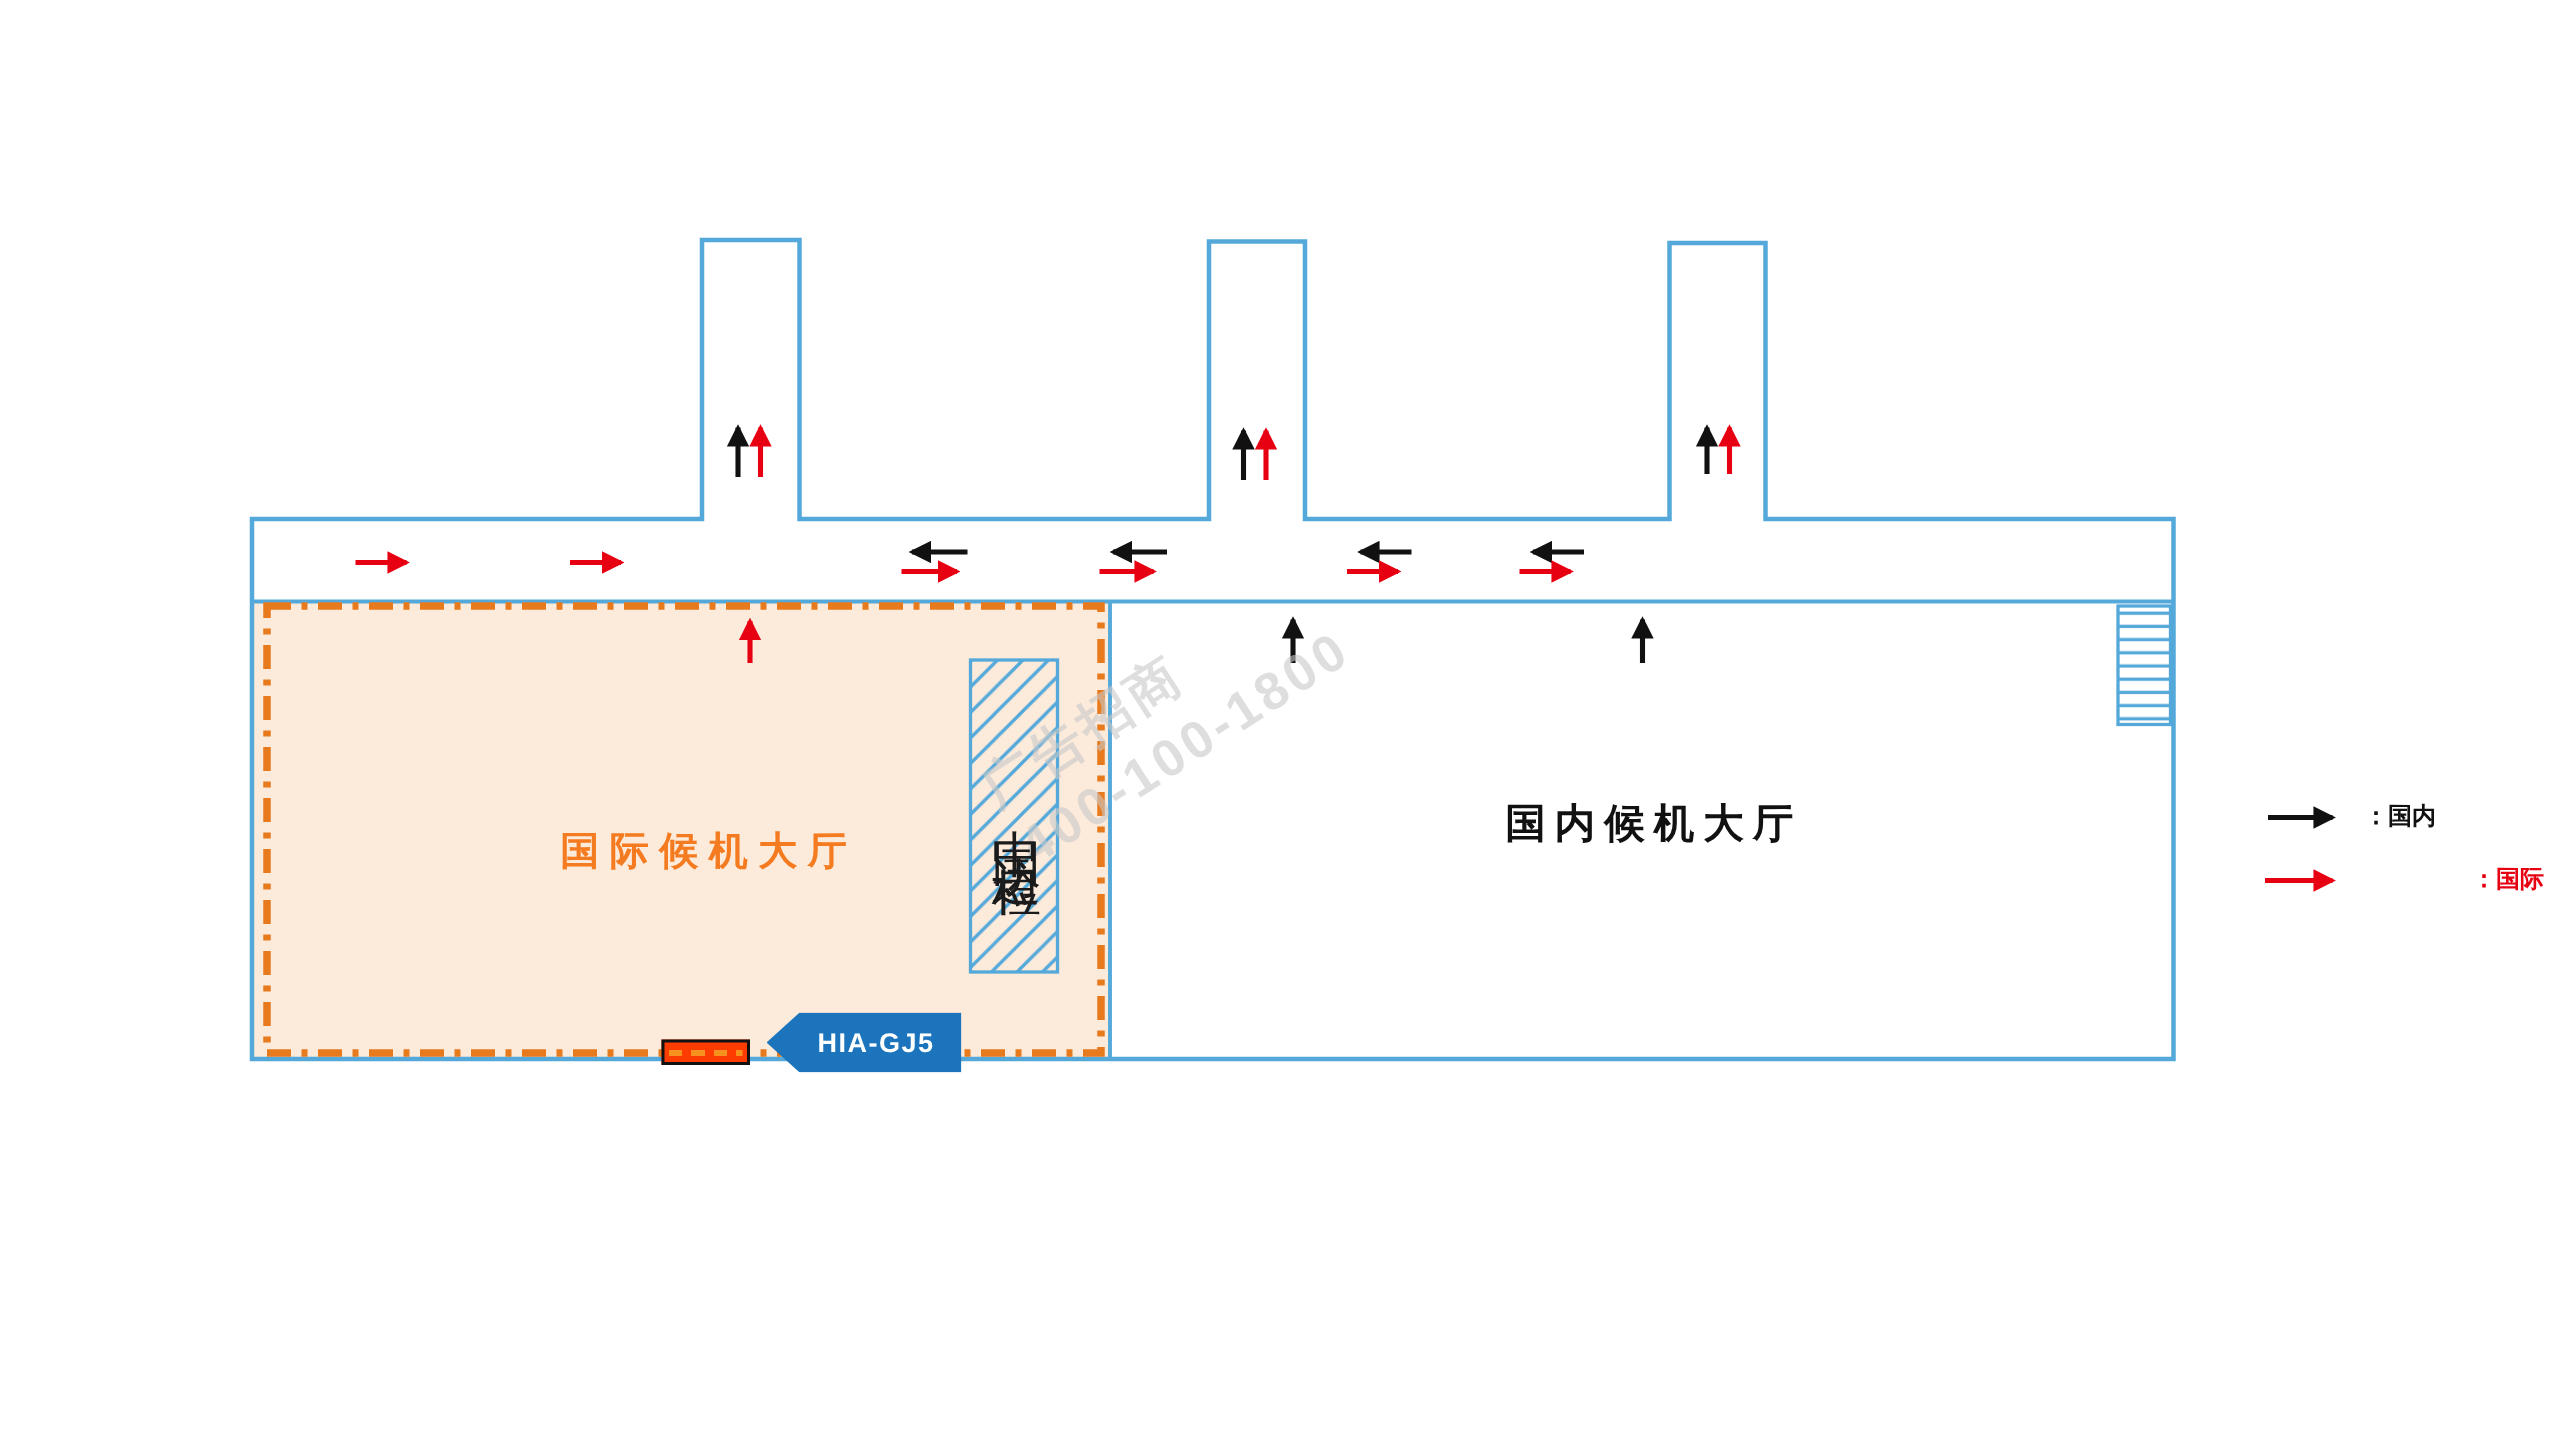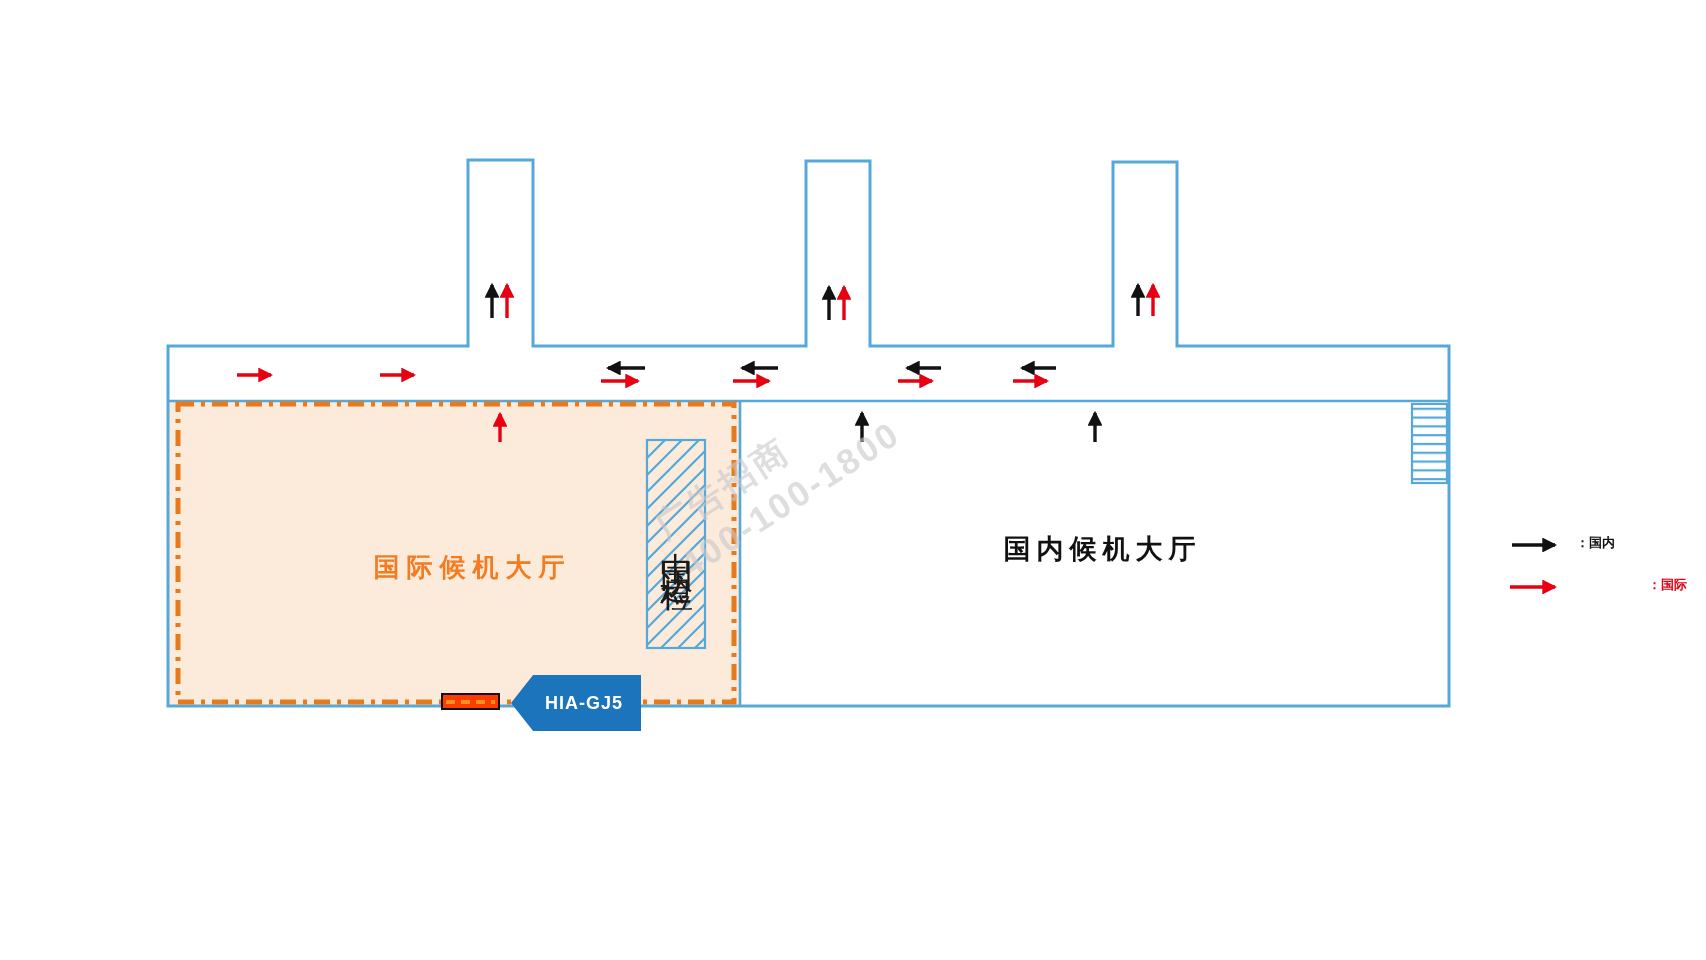--- a/index.html
+++ b/index.html
@@ -35,26 +35,26 @@
                    color:#1b1b1b;}
   .watermark{position:absolute;left:645px;top:416px;width:320px;
              transform:rotate(-33deg);transform-origin:center;
              font-weight:bold;font-size:35px;letter-spacing:3px;line-height:1.3;
              color:var(--wm-gray,#c9c9c9);opacity:.6;white-space:nowrap;pointer-events:none;}
   .ad-marker{position:absolute;left:441px;top:693px;width:59px;height:17px;
              box-sizing:border-box;background:var(--ad-red,#ff3c00);
              border:2px solid #111;}
   .ad-marker::after{content:"";position:absolute;left:3px;right:3px;top:5px;height:4px;
              background:repeating-linear-gradient(90deg,rgba(245,150,30,.95) 0 9px,transparent 9px 15px);}
-  .hia-tag{position:absolute;left:511px;top:675px;width:130px;height:56px;
+  .hia-tag{position:absolute;left:511px;top:675px;width:130px;height:40px;
            background:var(--tag-blue,#1b74bc);color:#fff;font-weight:bold;font-size:18px;
            display:flex;align-items:center;justify-content:center;padding-left:16px;
            box-sizing:border-box;letter-spacing:1px;
            clip-path:polygon(0 50%,17% 0,100% 0,100% 100%,17% 100%);}
-  .legend-label{position:absolute;font-weight:bold;font-size:13px;white-space:nowrap;}
+  .legend-label{position:absolute;font-weight:bold;font-size:16px;white-space:nowrap;}
   .legend-label.black{left:1576px;top:534px;color:var(--ink-black,#111);}
   .legend-label.red{left:1648px;top:576px;color:var(--arrow-red,#e60012);}
 </style>
 </head>
 <body>
 
 <div class="stage">
 
   <svg width="1706" height="960" viewBox="0 0 1706 960">
     <defs>

